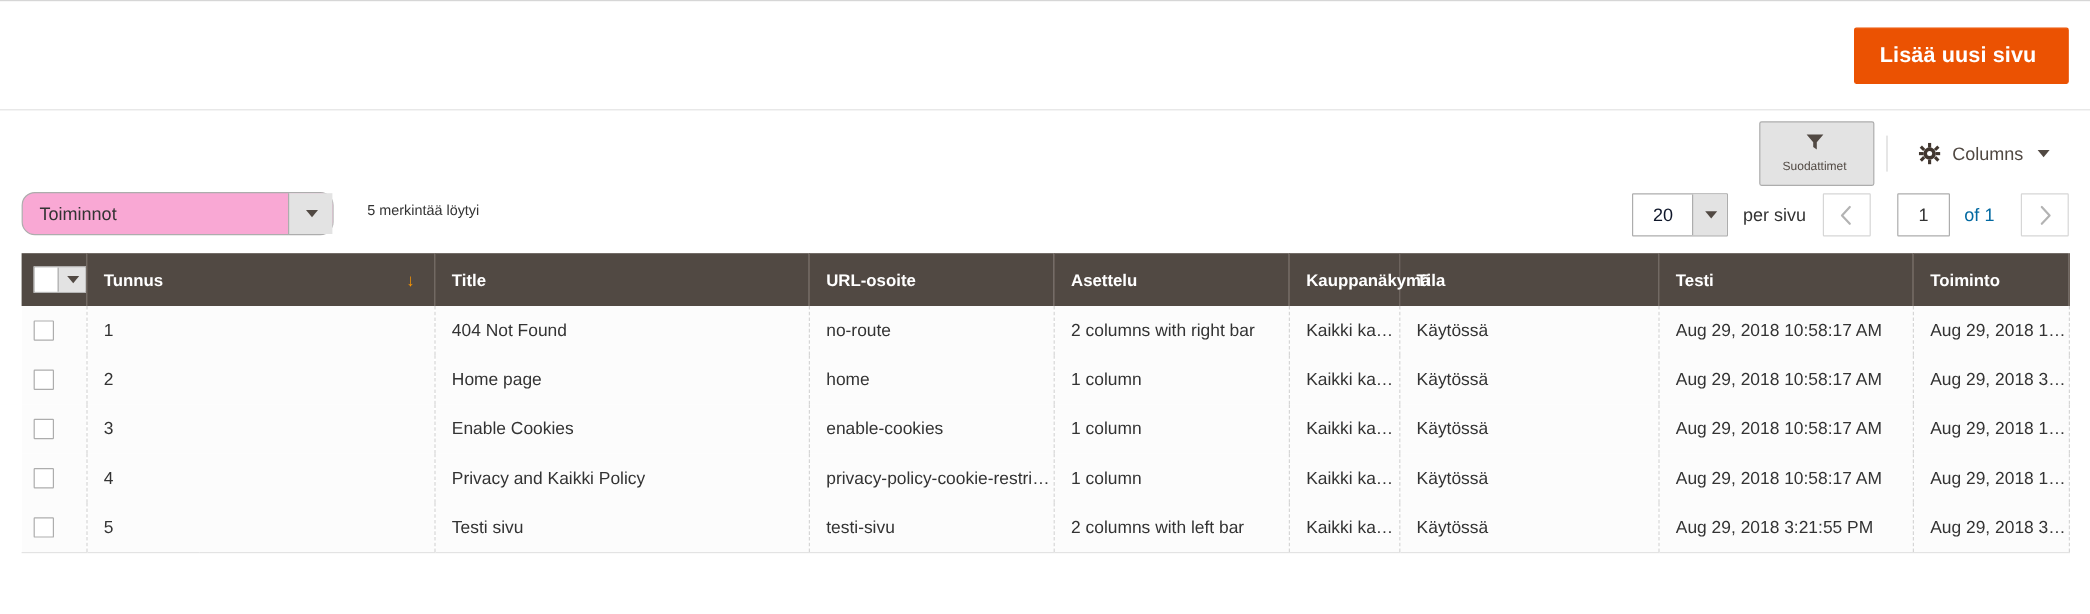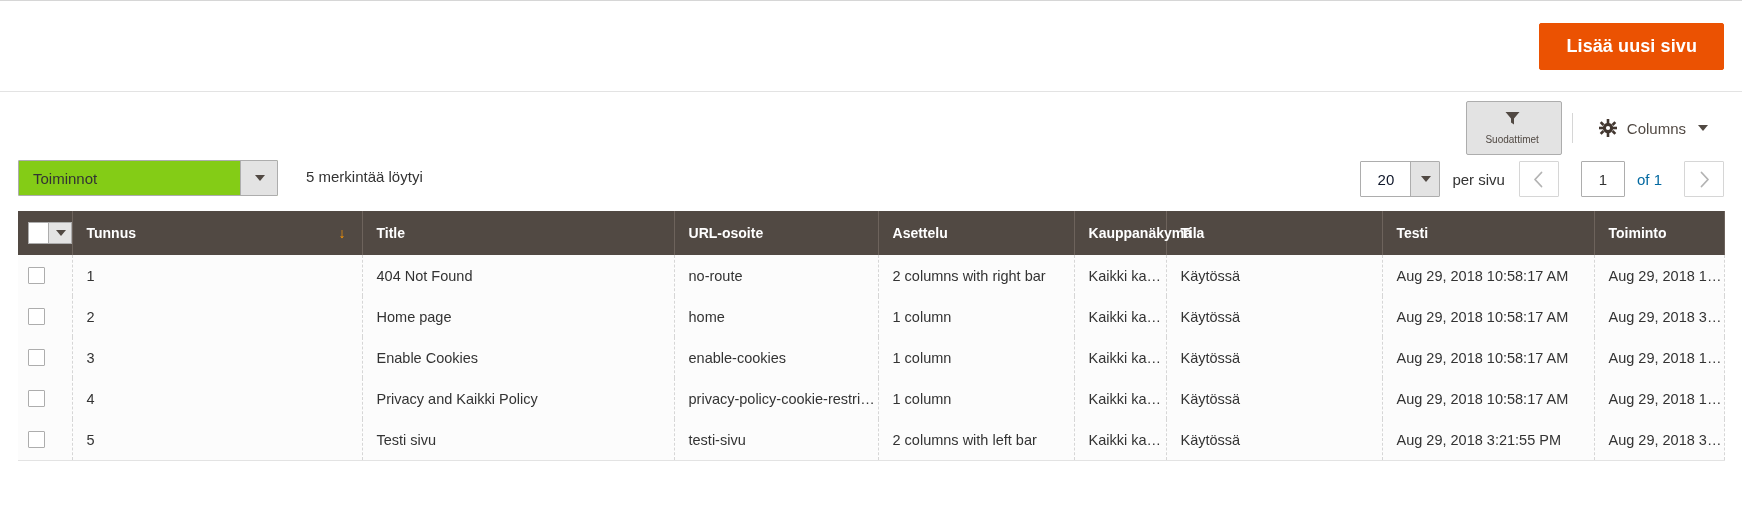--- a/index.html
+++ b/index.html
@@ -36,21 +36,21 @@
     padding-right: 18px;
     background: #ffffff;
   }
   .btn-primary {
     background: #eb5202;
     color: #ffffff;
     border: 1px solid #eb5202;
     font-size: 18px;
     font-weight: bold;
     letter-spacing: .1px;
-    padding: 13px 26px 14px 26px;
+    padding: 13px 26px 14px 20px;
     border-radius: 2px;
     cursor: pointer;
     line-height: 1;
     font-family: "Liberation Sans", sans-serif;
   }
 
   
   .controls {
     position: absolute;
     left: 0; top: 92px;
@@ -144,24 +144,24 @@
     width: 1742px;
     height: 56px;
   }
   .select-wrap {
     position: absolute;
     left: 18px; top: 8px;
     width: 260px;
     height: 36px;
     border: 1px solid #adadad;
     box-sizing: border-box;
-    background: #84cc16;
+    background: #f9a8d4;
     display: flex;
     align-items: stretch;
-    border-radius: 1px;
+    border-radius: 11px;
     cursor: pointer;
   }
   .select-label {
     flex: 1;
     display: flex;
     align-items: center;
     padding-left: 14px;
     font-size: 15px;
     color: #333333;
   }
@@ -169,21 +169,21 @@
     width: 36px;
     background: #e3e3e3;
     border-left: 1px solid #adadad;
     display: flex;
     align-items: center;
     justify-content: center;
   }
   .found-count {
     position: absolute;
     left: 306px; top: 16px;
-    font-size: 15px;
+    font-size: 12px;
     color: #333333;
   }
 
   .pager {
     position: absolute;
     right: 18px; top: 8px;
     display: flex;
     align-items: center;
     gap: 0;
     height: 38px;

